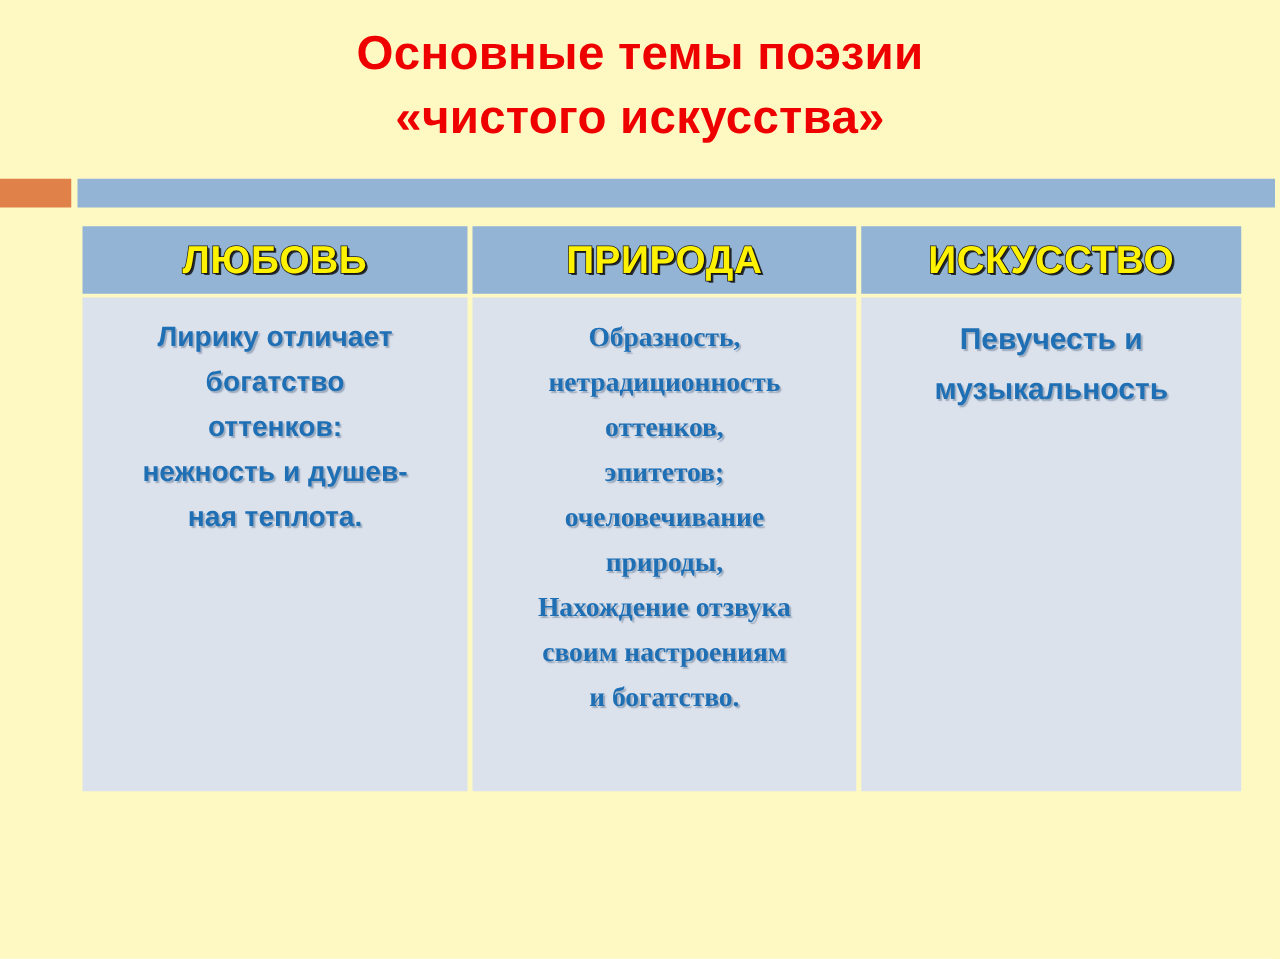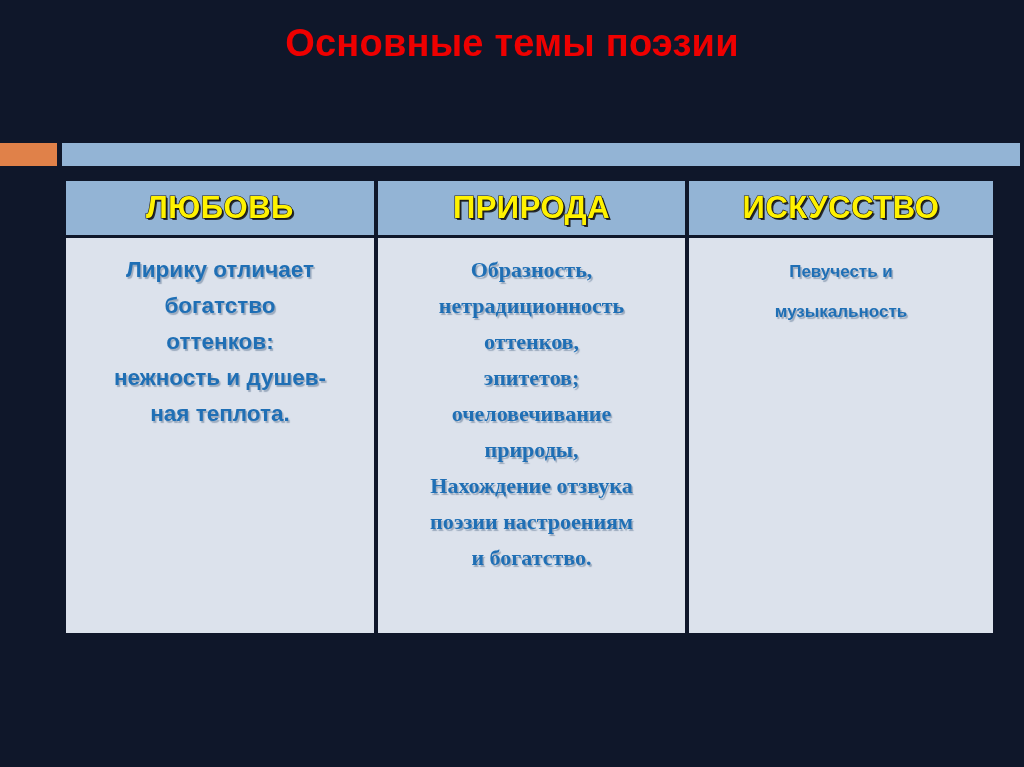--- a/index.html
+++ b/index.html
@@ -14,21 +14,21 @@
     overflow: hidden;
     font-family: "Liberation Sans", "DejaVu Sans", sans-serif;
     position: relative;
   }
 
   
   .slide {
     position: relative;
     width: 1024px;
     height: 767px;
-    background: #0f172a;
+    background: #fef9c3;
   }
 
   
   .title-block {
     position: absolute;
     left: 0;
     top: 18px;
     width: 1024px;
     text-align: center;
   }
@@ -112,29 +112,30 @@
     display: block;
     color: #1F6FB5;
     font-size: 22px;
     font-weight: bold;
     line-height: 36px;
     text-shadow: 1.5px 1.5px 1px rgba(120,140,165,0.65);
   }
   .cell-text .ln { display: block; text-align: center; }
   .cell-c1 .ln { font-size: 22.5px; }
   .cell-c2 .ln { font-size: 22px; font-family: Liberation Serif, serif; }
-  .cell-c3 .ln { font-size: 17px; line-height: 40px; }
+  .cell-c3 .ln { font-size: 24px; line-height: 40px; }
 </style>
 </head>
 <body>
 
 <div class="slide">
 
   <div class="title-block">
     <span class="title-line">Основные темы поэзии</span>
+    <span class="title-line">«чистого искусства»</span>
   </div>
 
   <div class="deco-orange"></div>
   <div class="deco-blue"></div>
 
   <div class="table-wrap">
     <table class="grid-table">
       <colgroup>
         <col class="c1">
           <col class="c2">
@@ -166,21 +167,21 @@
           </td>
           <td>
             <span class="cell-text cell-c2">
               <span class="ln">Образность,</span>
               <span class="ln">нетрадиционность</span>
               <span class="ln">оттенков,</span>
               <span class="ln">эпитетов;</span>
               <span class="ln">очеловечивание</span>
               <span class="ln">природы,</span>
               <span class="ln">Нахождение отзвука</span>
-              <span class="ln">поэзии настроениям</span>
+              <span class="ln">своим настроениям</span>
               <span class="ln">и богатство.</span>
             </span>
           </td>
           <td>
             <span class="cell-text cell-c3">
               <span class="ln">Певучесть и</span>
               <span class="ln">музыкальность</span>
             </span>
           </td>
         </tr>

